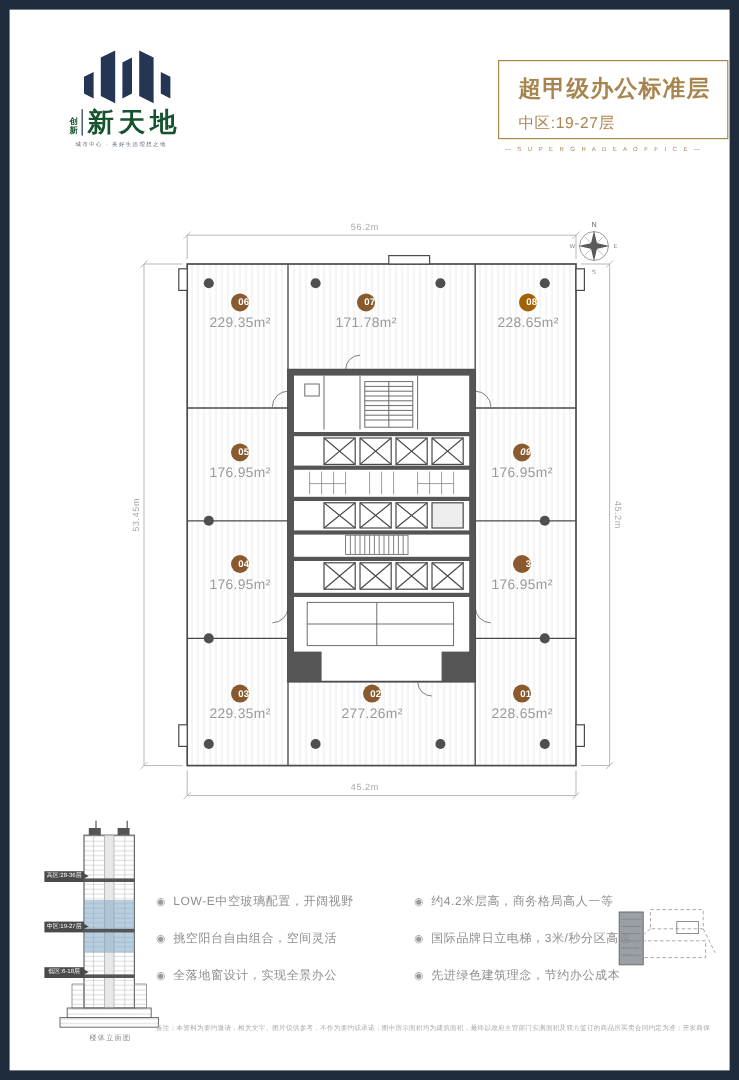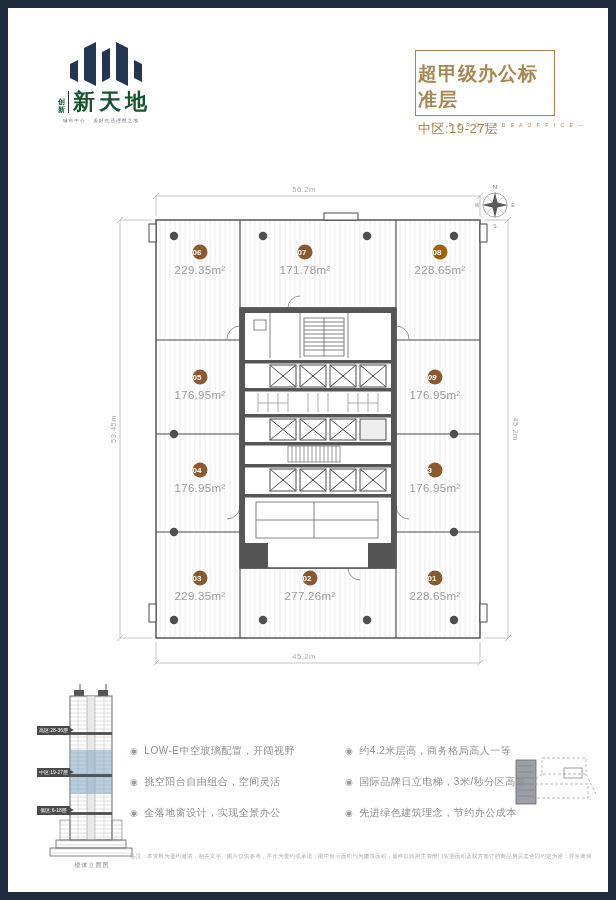--- a/index.html
+++ b/index.html
@@ -9,36 +9,36 @@
   svg.geom{position:absolute;left:0;top:0;width:616px;height:900px;pointer-events:none;}
 
   
   .logo-text{position:absolute;left:50px;top:82px;display:flex;align-items:flex-end;color:#14532d;}
   .logo-stack{display:flex;flex-direction:column;font-size:7px;line-height:8px;font-weight:700;margin-right:3px;}
   .logo-divider{width:1px;height:22px;background:#253654;margin:0 4px 1px 0;}
   .logo-brand{font-size:22px;font-weight:700;letter-spacing:4px;line-height:24px;}
   .logo-tagline{position:absolute;left:55px;top:110px;font-size:4.5px;letter-spacing:1.2px;color:#5a6478;}
 
   
-  .title-box{position:absolute;left:407px;top:42px;width:140px;height:66px;border:1px solid #a8854f;
-             box-sizing:border-box;padding:10px 0 0 2px;color:#a8854f;}
+  .title-box{position:absolute;left:407px;top:42px;width:192px;height:66px;border:1px solid #a8854f;
+             box-sizing:border-box;padding:10px 0 0 16px;color:#a8854f;}
   .title-main{font-size:19px;font-weight:700;letter-spacing:1px;}
   .title-sub{font-size:13px;margin-top:7px;letter-spacing:.5px;}
   .title-caption{position:absolute;left:407px;top:114px;width:176px;text-align:center;
                  font-size:5px;letter-spacing:2px;color:#a8854f;white-space:nowrap;}
 
   
   .dim{position:absolute;font-size:7.5px;color:#a9a9a9;letter-spacing:.5px;transform:translate(-50%,-50%);white-space:nowrap;}
   .dim.vert-l{transform:translate(-50%,-50%) rotate(-90deg);}
   .dim.vert-r{transform:translate(-50%,-50%) rotate(90deg);}
 
   
   .unit{position:absolute;transform:translate(-50%,-50%);display:flex;flex-direction:column;align-items:center;gap:4px;}
   .badge{width:15px;height:15px;border-radius:50%;background:#8a5a2e;color:#fff;font-size:8px;
-         line-height:15px;text-align:left;font-weight:700;}
+         line-height:15px;text-align:right;font-weight:700;}
   .area{font-size:11.5px;color:#9a9a9a;letter-spacing:.3px;white-space:nowrap;}
 
   
   .zone-tag{position:absolute;left:29px;width:33px;height:9px;background:#4a4a4a;color:#fff;
             font-size:5px;line-height:9px;text-align:center;white-space:nowrap;}
   .zone-tag::after{content:"";position:absolute;right:-4px;top:2px;border-left:4px solid #4a4a4a;
             border-top:2.5px solid transparent;border-bottom:2.5px solid transparent;}
   .elev-caption{position:absolute;left:46px;top:853px;width:76px;text-align:center;font-size:6px;color:#8a8a8a;letter-spacing:1px;}
 
   

